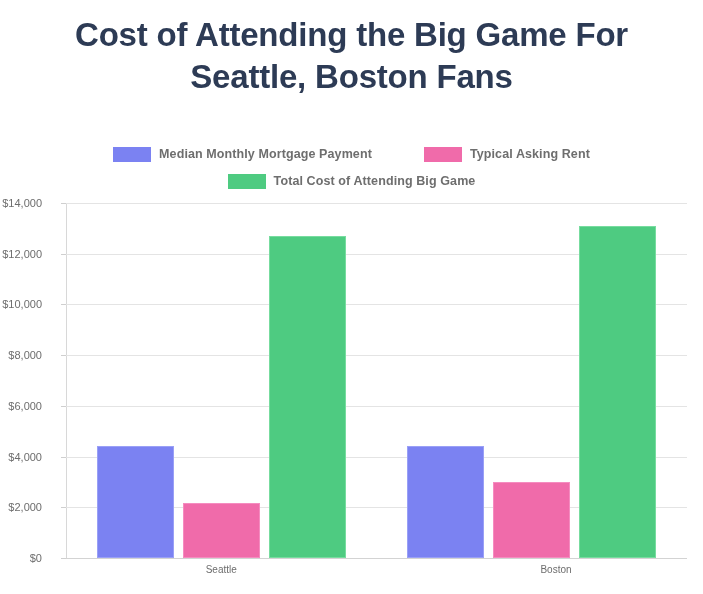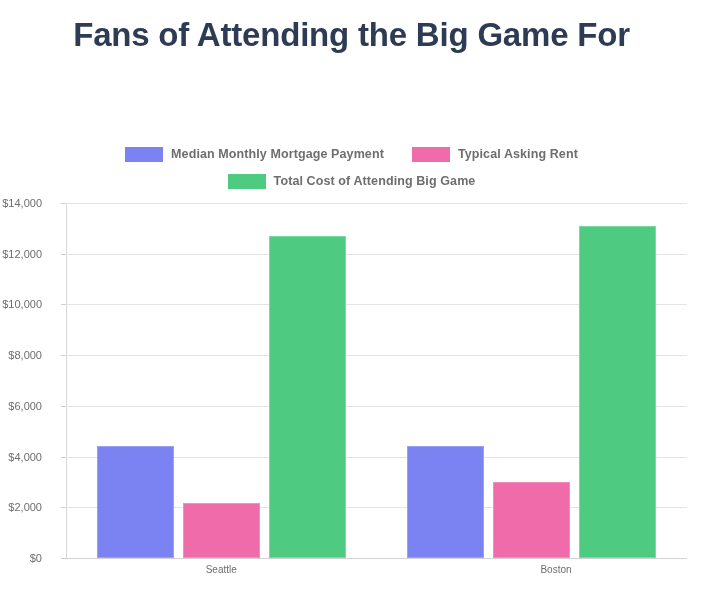--- a/index.html
+++ b/index.html
@@ -48,21 +48,21 @@
   }
   .legend-row {
     display: block;
     line-height: 22px;
     white-space: nowrap;
   }
   .legend-row.row-2 { margin-top: 4px; }
   .legend-item {
     display: inline-block;
     vertical-align: middle;
-    margin: 0 14px;
+    margin: 0 26px;
     white-space: nowrap;
   }
   .legend-swatch {
     display: inline-block;
     vertical-align: middle;
     width: 38px;
     height: 15px;
     margin-right: 8px;
     box-sizing: border-box;
   }
@@ -146,21 +146,22 @@
     transform: translateX(-50%);
     white-space: nowrap;
   }
 </style>
 </head>
 <body>
 
 <div id="chart-root">
 
   <div class="chart-title">
-    <span>Fans of Attending the Big Game For</span><br>
+    <span>Cost of Attending the Big Game For</span><br>
+    <span>Seattle, Boston Fans</span>
   </div>
 
   <div class="legend" id="legend">
       <div class="legend-row"><span class="legend-item"><span class="legend-swatch" style="background: rgb(123, 130, 242); border: 1px solid rgb(123, 130, 242);"></span><span class="legend-label">Median Monthly Mortgage Payment</span></span><span class="legend-item"><span class="legend-swatch" style="background: rgb(240, 107, 170); border: 1px solid rgb(240, 107, 170);"></span><span class="legend-label">Typical Asking Rent</span></span></div>
       <div class="legend-row row-2"><span class="legend-item"><span class="legend-swatch" style="background: rgb(78, 203, 129); border: 1px solid rgb(78, 203, 129);"></span><span class="legend-label">Total Cost of Attending Big Game</span></span></div>
     </div>
 
   <div class="y-axis-line"></div>
 
   <div class="plot" id="plot">

